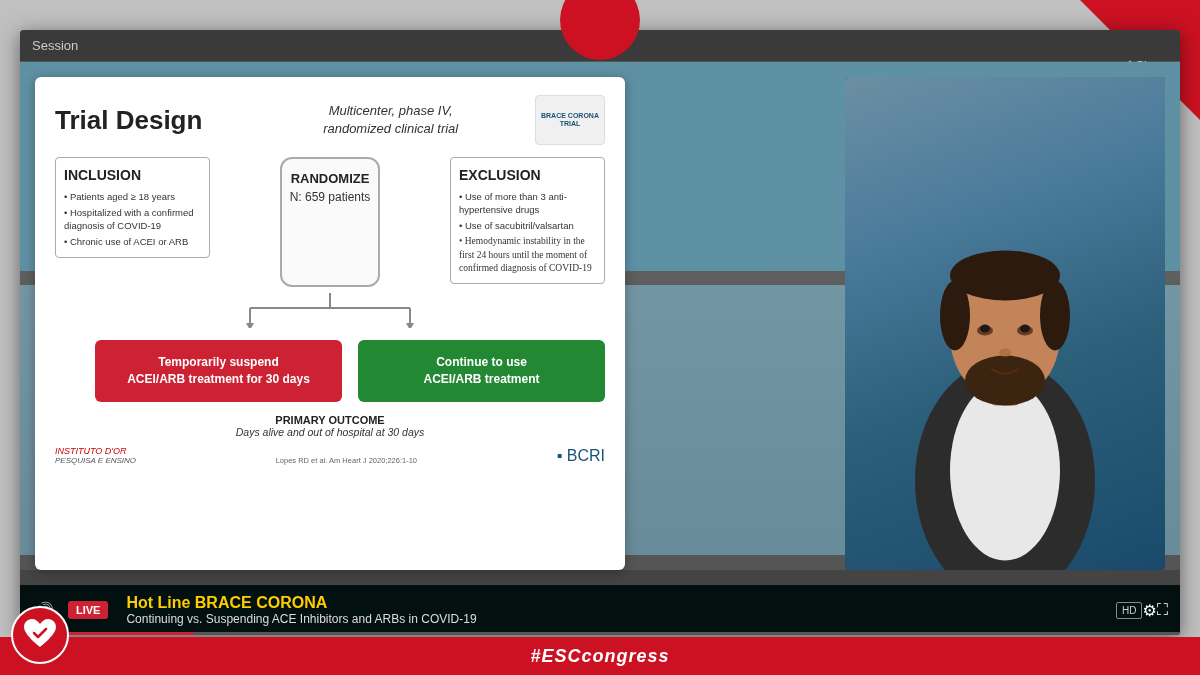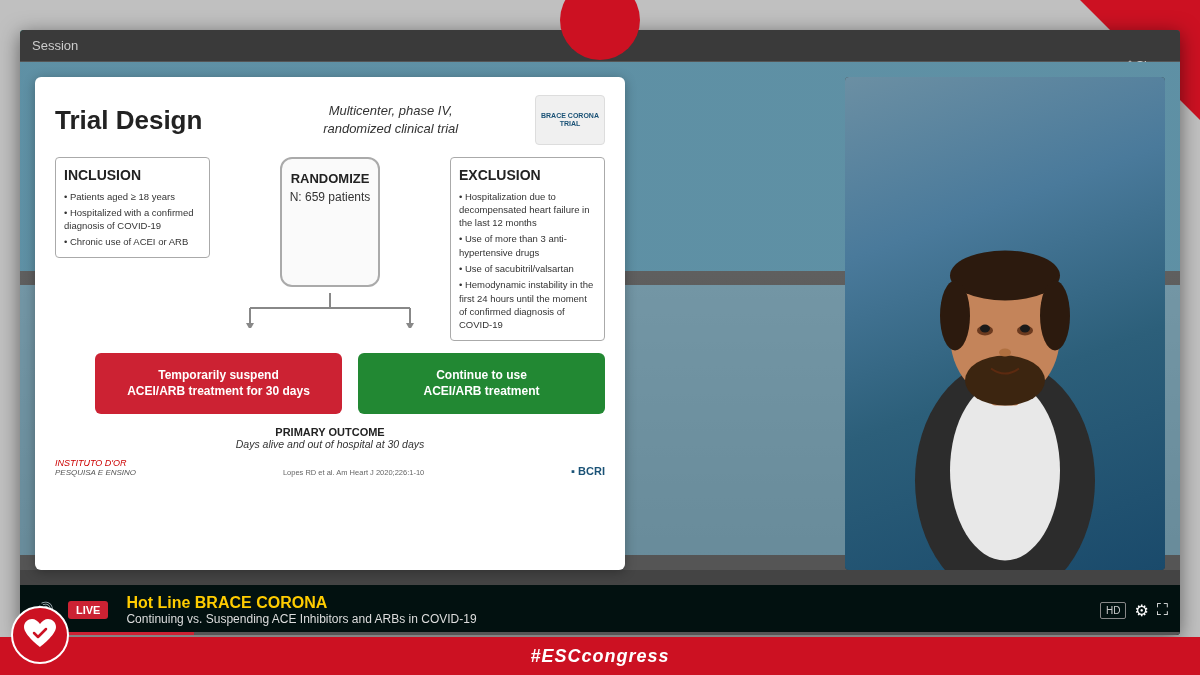--- a/index.html
+++ b/index.html
@@ -333,21 +333,20 @@
 
     .lower-subtitle {
       color: #ddd;
       font-size: 12px;
       line-height: 1.2;
     }
 
     .bottom-controls {
       display: flex;
       align-items: center;
-      gap: 8px;
       padding: 0 12px;
       color: white;
     }
 
     .hd-badge {
       border: 1px solid #888;
       color: #ccc;
       font-size: 10px;
       padding: 2px 5px;
       border-radius: 2px;
@@ -545,24 +544,23 @@
             <line x1="110" y1="15" x2="190" y2="15" stroke="#888" stroke-width="2"></line>
             <line x1="30" y1="15" x2="30" y2="35" stroke="#888" stroke-width="2"></line>
             <line x1="190" y1="15" x2="190" y2="35" stroke="#888" stroke-width="2"></line>
             <polygon points="26,30 34,30 30,37" fill="#888"></polygon>
             <polygon points="186,30 194,30 190,37" fill="#888"></polygon>
           </svg>
         </div>
 
         <div class="trial-box">
           <div class="trial-box-title">EXCLUSION</div>
-          <div>• <span>Hospitalization due to decompensated heart failure in the last 12 months</span></div>
           <div style="margin-top:3px;">• <span>Use of more than 3 anti-hypertensive drugs</span></div>
           <div style="margin-top:3px;">• <span>Use of sacubitril/valsartan</span></div>
-          <div style="margin-top:3px;">• <span>Hemodynamic instability in the first 24 hours until the moment of confirmed diagnosis of COVID-19</span></div>
+          <div style="margin-top:3px;font-family:Liberation Serif, serif;">• <span>Hemodynamic instability in the first 24 hours until the moment of confirmed diagnosis of COVID-19</span></div>
         </div>
       </div>
 
       <div class="treatment-row">
         <div class="treatment-box treatment-suspend">
           <span>Temporarily suspend</span><br>
           <span>ACEI/ARB treatment for 30 days</span>
         </div>
         <div class="treatment-box treatment-continue">
           <span>Continue to use</span><br>
@@ -575,21 +573,21 @@
         <div class="primary-outcome-text">Days alive and out of hospital at 30 days</div>
       </div>
 
       <div class="slide-footer">
         <div class="instituto-logo">
           <div style="font-weight:normal;color:#c00;font-size:9px;">INSTITUTO D'OR</div>
           <div>PESQUISA E ENSINO</div>
         </div>
         <div class="reference-text">Lopes RD et al. Am Heart J 2020;226:1-10</div>
         <div class="bcri-logo">
-          <span style="color:#1a5276;font-size:11px;font-weight:bold;">▪ <span>BCRI</span></span>
+          <span style="color:#1a5276;font-size:16px;font-weight:normal;">▪ <span>BCRI</span></span>
         </div>
       </div>
     </div>
 
     <div class="speaker-video">
       <div class="speaker-face">
 
         <svg class="person-silhouette" viewBox="0 0 220 400" xmlns="http://www.w3.org/2000/svg">
 
           <ellipse cx="110" cy="320" rx="90" ry="120" fill="#2c2c2c"></ellipse>

